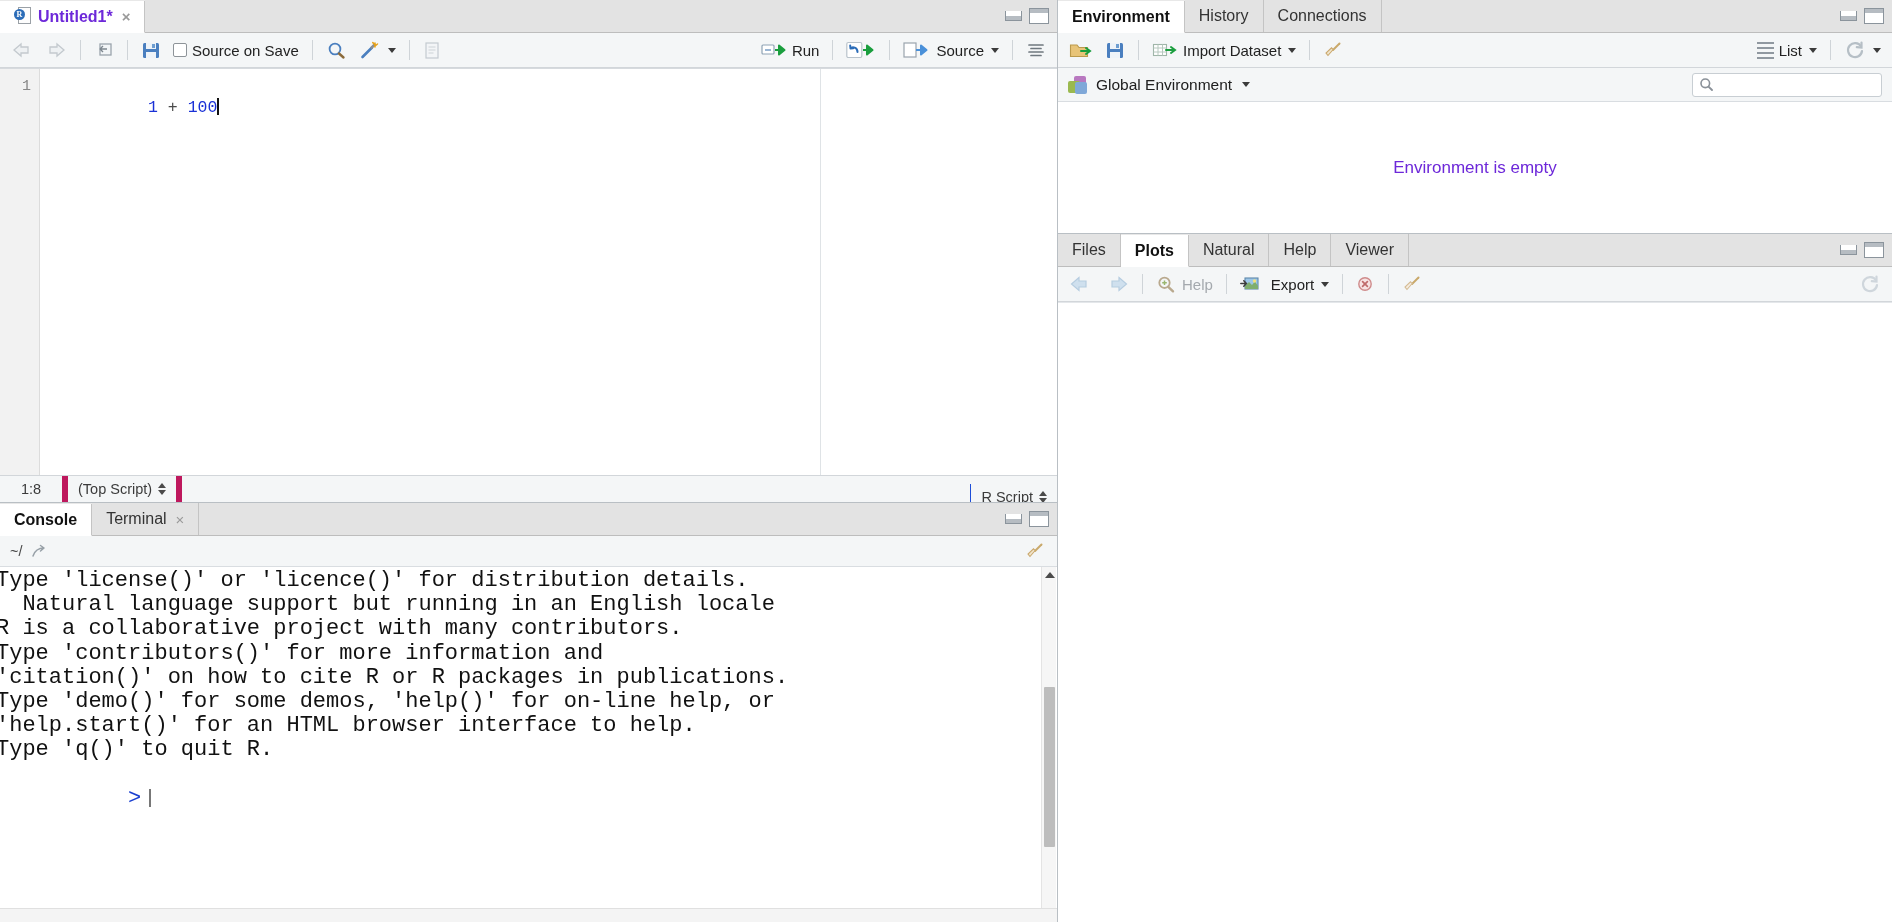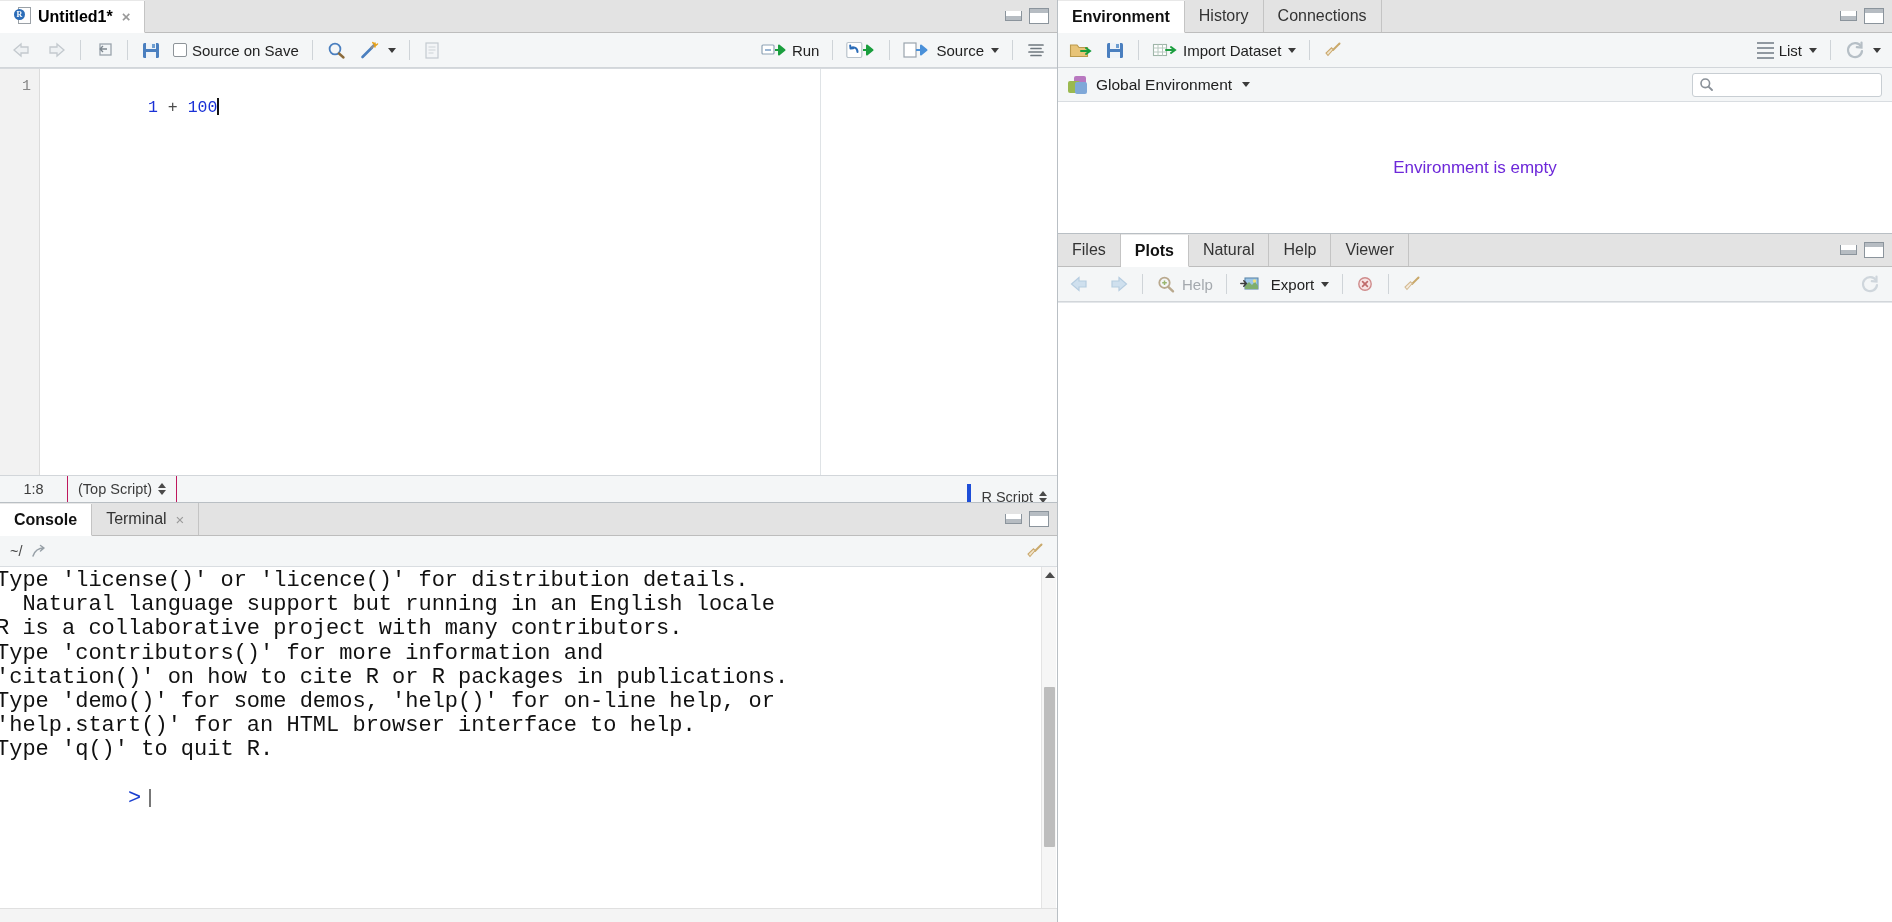--- a/index.html
+++ b/index.html
@@ -86,21 +86,21 @@
   }
   .tab-r-icon .sheet {
     position: absolute; right: 0; top: 0; width: 13px; height: 17px;
     background: #fdfdfd; border: 1px solid #9aa0a6;
   }
   .tab-r-icon .rball {
     position: absolute; left: 0; top: 2px; width: 11px; height: 11px; border-radius: 50%;
     background: #2b6cb8; color: #fff; font-size: 8px; font-weight: bold;
     display: flex; align-items: center; justify-content: center; font-family: "Liberation Serif", serif;
   }
-  .src-title { color: #000000; font-size: 16px; }
+  .src-title { color: #6d28d9; font-size: 16px; }
 
   .editor {
     flex: 1; position: relative; background: #ffffff; display: flex; overflow: hidden;
     border-top: 1px solid #d6dade;
   }
   .gutter {
     width: 40px; background: #f2f2f2; border-right: 1px solid #dcdcdc;
     font-family: "Liberation Mono", monospace; font-size: 15px; color: #888;
     text-align: right; padding: 7px 8px 0 0;
     line-height: 21px;
@@ -118,27 +118,27 @@
     vertical-align: -3px;
   }
   .margin-line {
     position: absolute; top: 0; bottom: 0; left: 780px; width: 1px; background: #dfe3e6;
   }
 
   .statusbar {
     height: 27px; background: #f4f6f7; border-top: 1px solid #d2d6da;
     display: flex; align-items: center; font-size: 14.5px; color: #3b3b3b;
   }
-  .sb-cell { height: 26px; display: flex; align-items: center; padding: 0 10px; border-right: 1px solid #be185d; white-space: nowrap; }
+  .sb-cell { height: 26px; display: flex; align-items: center; padding: 0 10px; border-right: 6px solid #be185d; white-space: nowrap; }
   .sb-cell.first { width: 68px; justify-content: center; }
   .spin { display: inline-flex; flex-direction: column; gap: 2px; margin-left: 6px; }
   .spin i { width: 0; height: 0; border-left: 4px solid transparent; border-right: 4px solid transparent; }
   .spin i.up { border-bottom: 5px solid #4a4a4a; }
   .spin i.dn { border-top: 5px solid #4a4a4a; }
-  .sb-right { margin-left: auto; border-left: 4px solid #1d4ed8; border-right: none; margin-top: 16px; }
+  .sb-right { margin-left: auto; border-left: 1px solid #1d4ed8; border-right: none; margin-top: 16px; }
 
   
   .console-pane { flex: 1; display: flex; flex-direction: column; background: #fff; border-top: 1px solid #b9bfc4; }
   .console-tabbar { background: #e8e8e8; }
   .console-path {
     height: 31px; background: #f4f6f7; border-bottom: 1px solid #d9dde1;
     display: flex; align-items: center; padding: 0 10px; gap: 8px;
     font-size: 14.5px; color: #4a4a4a;
   }
   .console-body {

